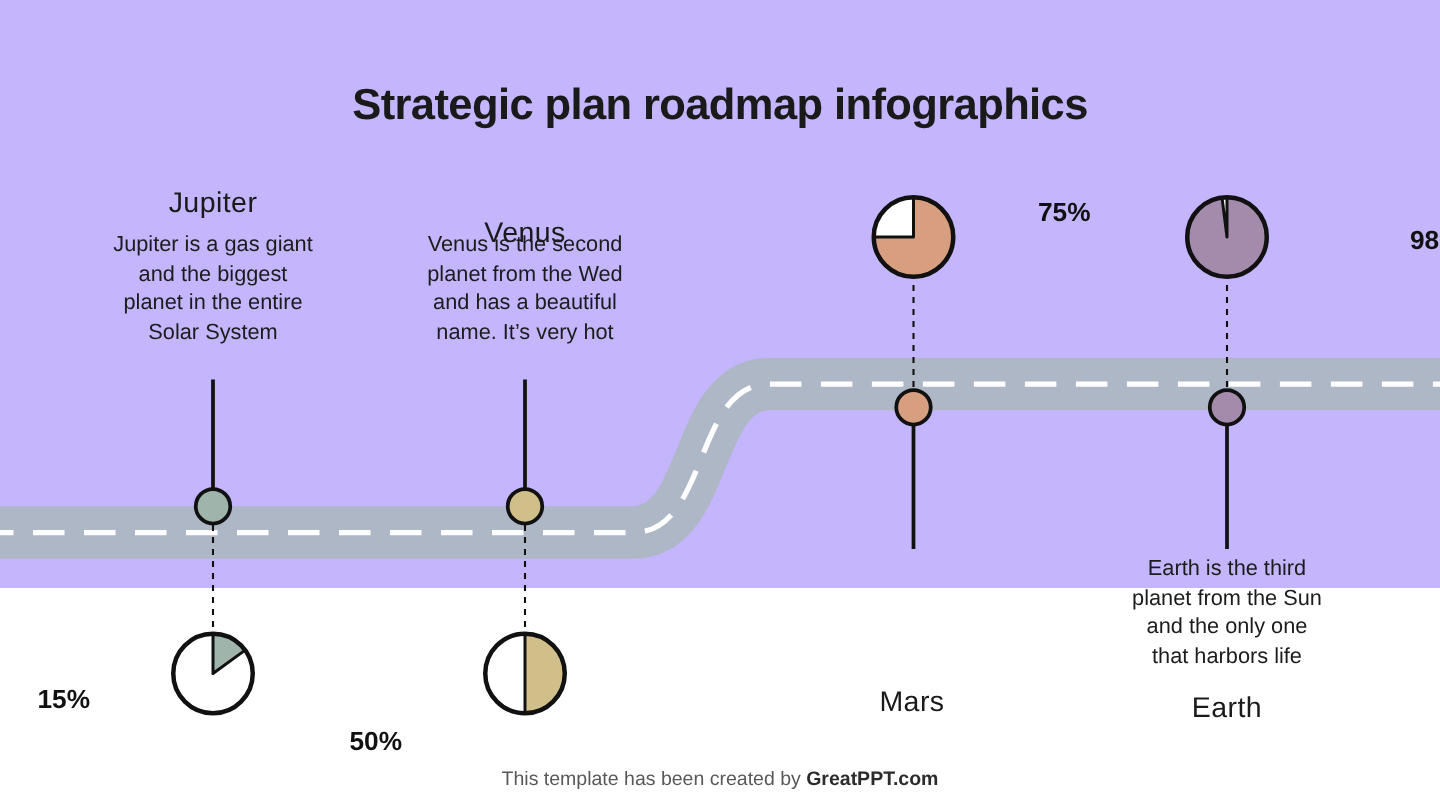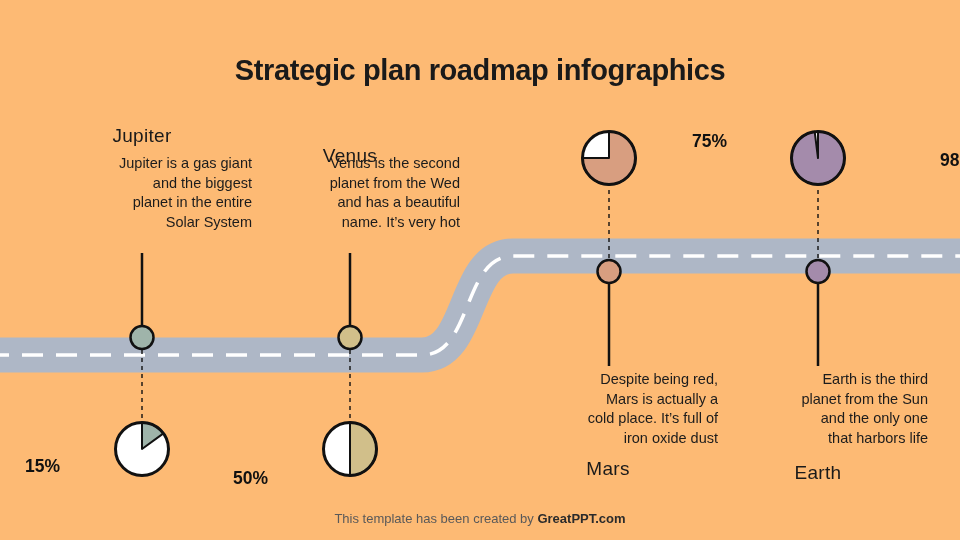--- a/index.html
+++ b/index.html
@@ -2,38 +2,38 @@
 <html><head>
 <meta charset="utf-8">
 <style>
   * { margin: 0; padding: 0; box-sizing: border-box; }
   html, body { width: 960px; height: 540px; }
   body {
     font-family: "Liberation Sans", "DejaVu Sans", sans-serif;
     background: #ffffff;
     overflow: hidden;
   }
-  .stage { position: relative; width: 960px; height: 540px; background: #fdba74; }
+  .stage { position: relative; width: 960px; height: 392px; background: #c4b5fd; }
 
   .title {
     position: absolute; top: 54px; left: 0; width: 960px;
     text-align: center;
     font-size: 29px; font-weight: 800; color: #1a1a1a;
     letter-spacing: -0.4px;
   }
 
   .road-layer { position: absolute; top: 0; left: 0; width: 960px; height: 540px; }
 
   .planet-heading {
     position: absolute; width: 220px; text-align: center;
     font-size: 19px; font-weight: 400; color: #1a1a1a;
     letter-spacing: 0.3px;
   }
   .planet-desc {
-    position: absolute; width: 220px; text-align: right;
+    position: absolute; width: 220px; text-align: center;
     font-size: 14.5px; line-height: 19.5px; color: #1c1c1c;
     white-space: pre-line;
   }
 
   .pie {
     position: absolute; width: 62px; height: 62px;
   }
   .pct-label {
     position: absolute; height: 22px;
     font-size: 17.5px; font-weight: 700; color: #111;
@@ -56,21 +56,21 @@
   .col-mars-h    { left: 498px; top: 458px; }
   .col-earth-d   { left: 708px; top: 370px; }
   .col-earth-h   { left: 708px; top: 462px; }
 
   .pie-jupiter { left: 111px; top: 418px; }
   .pie-venus   { left: 319px; top: 418px; }
   .pie-mars    { left: 578px; top: 127px; }
   .pie-earth   { left: 787px; top: 127px; }
 
   .pct-jupiter { left: 25px;  top: 456px; }
-  .pct-venus   { left: 233px; top: 468px; }
+  .pct-venus   { left: 233px; top: 484px; }
   .pct-mars    { left: 647px; top: 131px; }
   .pct-earth   { left: 895px; top: 131px; margin-top: 19px; }
 </style>
 </head>
 <body>
 
 <div class="stage">
 
   <div class="title">Strategic plan roadmap infographics</div>
 
@@ -128,24 +128,20 @@
         <circle r="26.5" fill="none" stroke="#111111" stroke-width="3"></circle>
       </svg></div>
   <div class="pct-label pct-left pct-venus">50%</div>
 
   <div class="pie pie-mars"><svg viewBox="-31 -31 62 62" width="62" height="62">
         <circle r="26.5" fill="#ffffff"></circle>
         <path d="M 0 0 L 0 -26.5 A 26.5 26.5 0 1 1 -26.50 0.00 Z" fill="#d89e80" stroke="#111111" stroke-width="2" stroke-linejoin="round"></path>
         <circle r="26.5" fill="none" stroke="#111111" stroke-width="3"></circle>
       </svg></div>
   <div class="pct-label pct-right pct-mars">75%</div>
-  <div class="planet-desc col-mars-d">Despite being red,
-Mars is actually a
-cold place. It’s full of
-iron oxide dust</div>
   <div class="planet-heading col-mars-h">Mars</div>
 
   <div class="pie pie-earth"><svg viewBox="-31 -31 62 62" width="62" height="62">
         <circle r="26.5" fill="#ffffff"></circle>
         <path d="M 0 0 L 0 -26.5 A 26.5 26.5 0 1 1 -3.32 -26.29 Z" fill="#a48bab" stroke="#111111" stroke-width="2" stroke-linejoin="round"></path>
         <circle r="26.5" fill="none" stroke="#111111" stroke-width="3"></circle>
       </svg></div>
   <div class="pct-label pct-right pct-earth">98%</div>
   <div class="planet-desc col-earth-d">Earth is the third
 planet from the Sun

